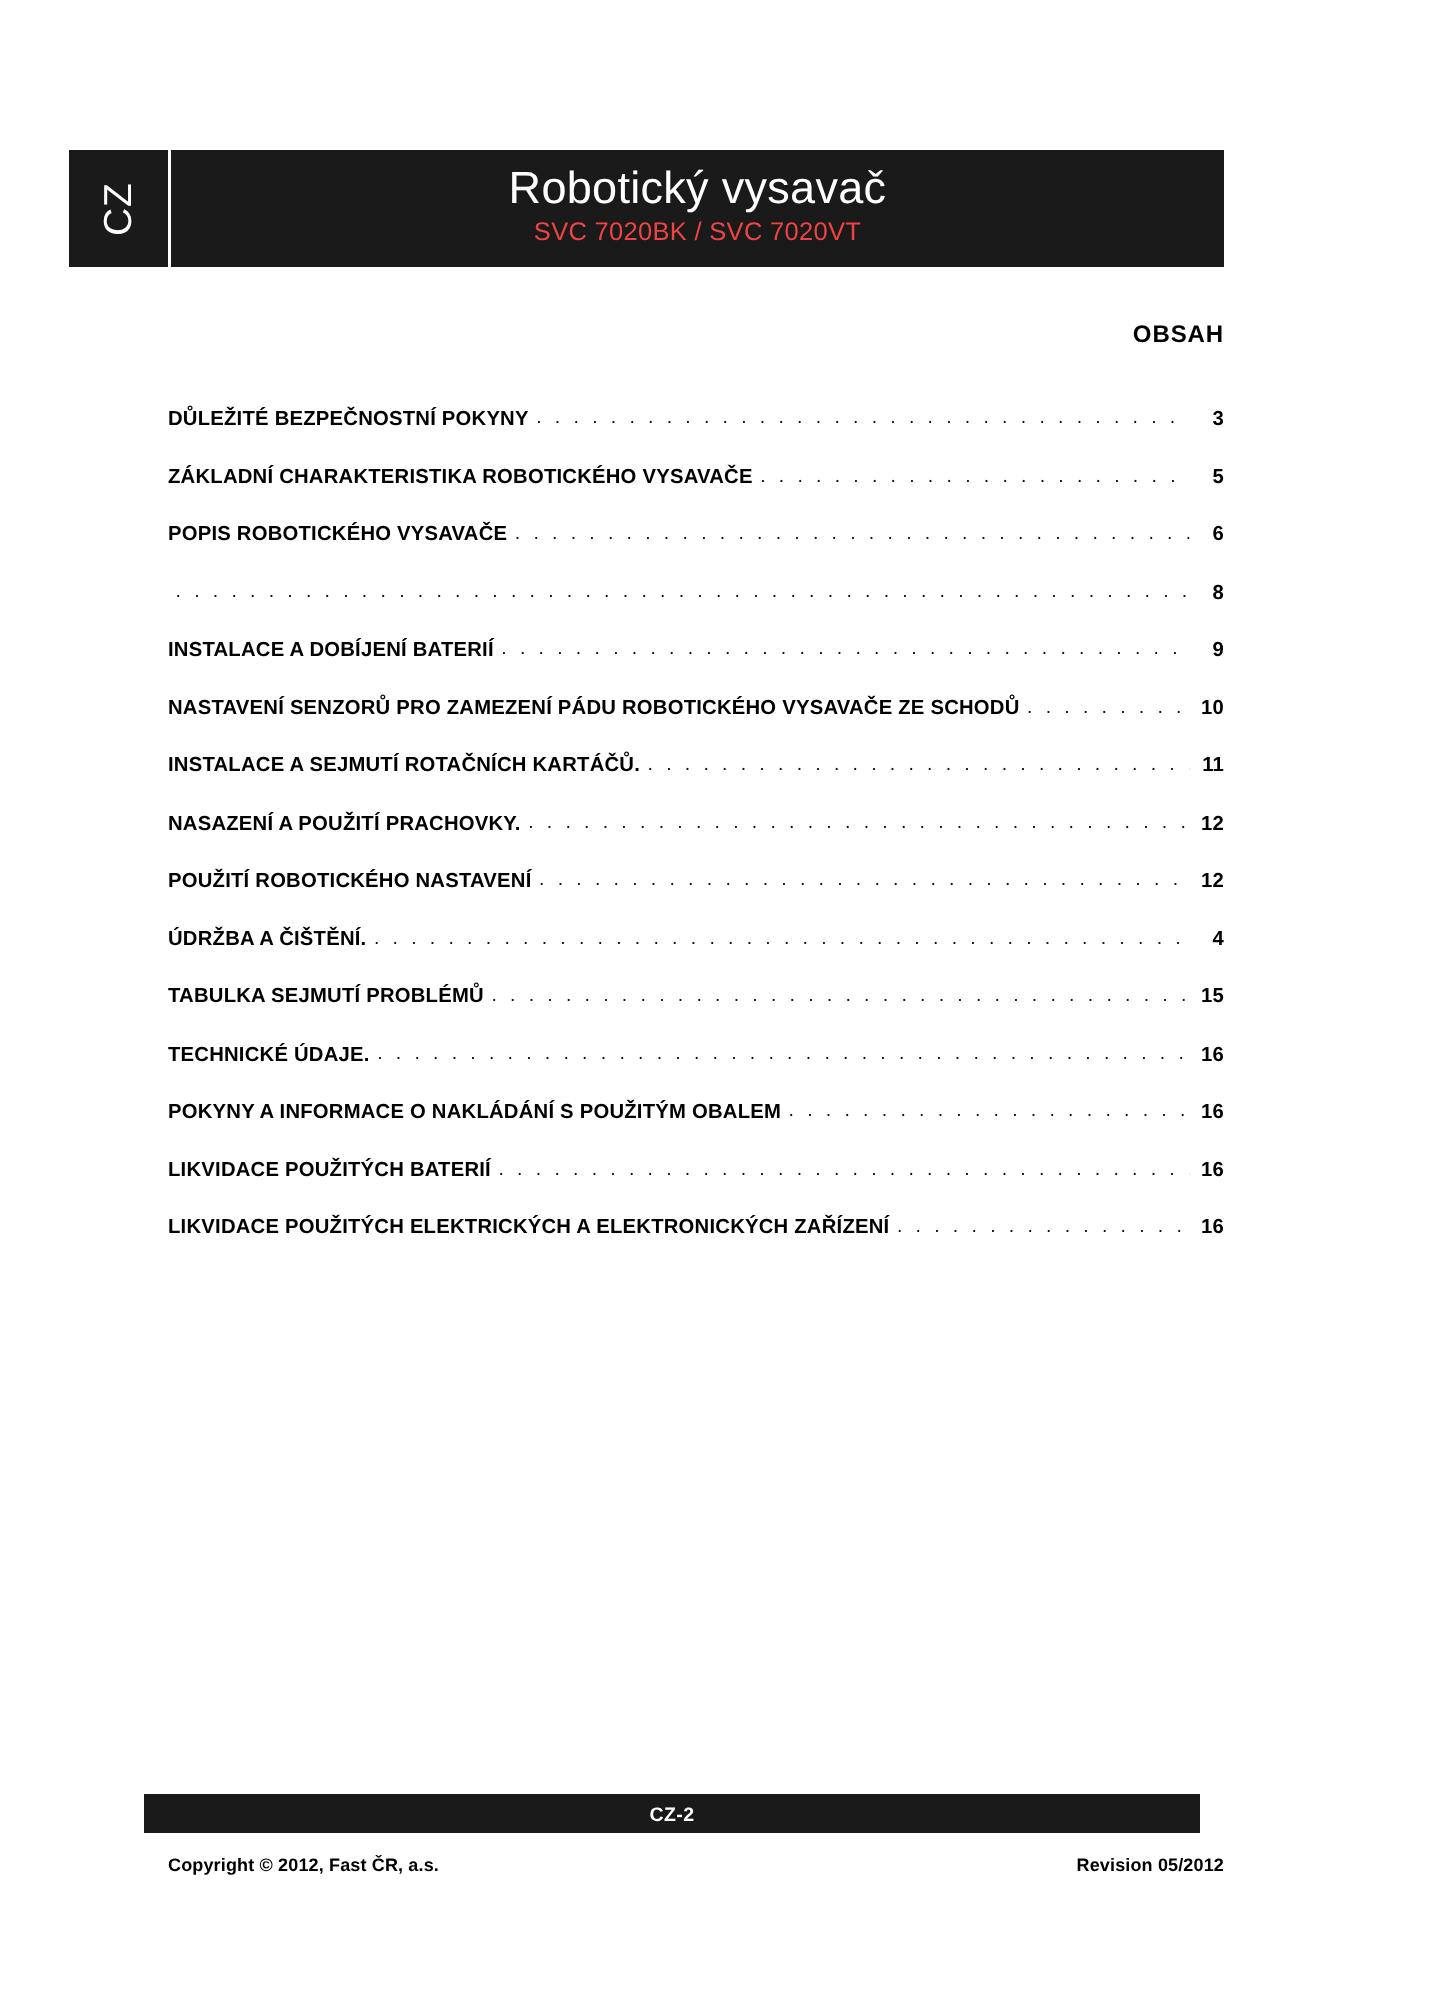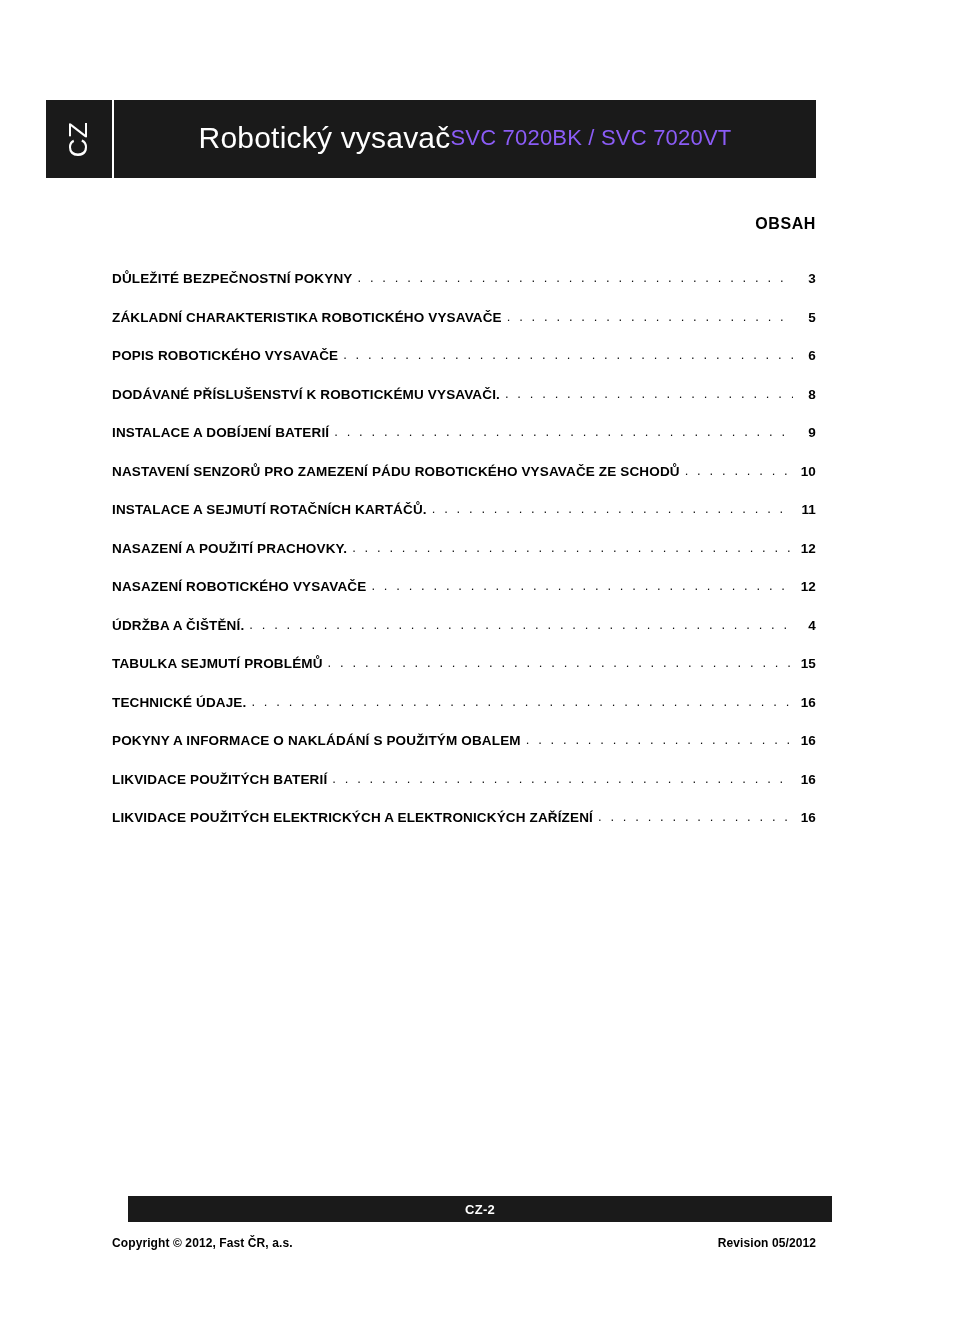--- a/index.html
+++ b/index.html
@@ -45,35 +45,35 @@
     font-size: 26px;
     font-weight: 400;
     letter-spacing: 0.5px;
     transform: rotate(-90deg);
     white-space: nowrap;
   }
   .header-main {
     flex: 1;
     background: #1a1a1a;
     display: flex;
-    flex-direction: row;
+    flex-direction: column;
     align-items: center;
     justify-content: center;
     padding-bottom: 4px;
   }
   .header-title {
     color: #ffffff;
     font-size: 30px;
     font-weight: 400;
     line-height: 1.1;
     letter-spacing: 0.2px;
   }
   .header-sub {
-    color: #8b5cf6;
-    font-size: 22px;
+    color: #ef4444;
+    font-size: 17px;
     font-weight: 300;
     line-height: 1.2;
     margin-top: 3px;
     letter-spacing: 0.2px;
   }
 
   
   .content {
     position: absolute;
     left: 112px;
@@ -120,21 +120,21 @@
     flex: 0 0 auto;
     font-weight: 700;
     font-size: 13.5px;
     text-align: right;
     min-width: 18px;
   }
 
   
   .footer-bar {
     position: absolute;
-    left: 128px;
+    left: 96px;
     top: 1196px;
     width: 704px;
     height: 26px;
     background: #1a1a1a;
     color: #ffffff;
     font-size: 13px;
     font-weight: bold;
     display: flex;
     align-items: center;
     justify-content: center;
@@ -184,21 +184,20 @@
         <span class="toc-page">5</span>
       </li>
 
       <li class="toc-item">
         <span class="toc-label">POPIS ROBOTICKÉHO VYSAVAČE</span>
         <span class="toc-dots">. . . . . . . . . . . . . . . . . . . . . . . . . . . . . . . . . . . . . . . . . . . . . . . . . . . . . . . . . . . . . . . . . . . . . . . . . . . . . . . . . . . . . . . . . . . . . . . . . . . . . . . . . . . . . .</span>
         <span class="toc-page">6</span>
       </li>
 
       <li class="toc-item">
-        <span class="toc-label">DODÁVANÉ PŘÍSLUŠENSTVÍ K ROBOTICKÉMU VYSAVAČI.</span>
         <span class="toc-dots">. . . . . . . . . . . . . . . . . . . . . . . . . . . . . . . . . . . . . . . . . . . . . . . . . . . . . . . . . . . . . . . . . . . . . . . . . . . . . . . . . . . . . . . . . . . . . . . . . . . . . . . . . . . . . .</span>
         <span class="toc-page">8</span>
       </li>
 
       <li class="toc-item">
         <span class="toc-label">INSTALACE A DOBÍJENÍ BATERIÍ</span>
         <span class="toc-dots">. . . . . . . . . . . . . . . . . . . . . . . . . . . . . . . . . . . . . . . . . . . . . . . . . . . . . . . . . . . . . . . . . . . . . . . . . . . . . . . . . . . . . . . . . . . . . . . . . . . . . . . . . . . . . .</span>
         <span class="toc-page">9</span>
       </li>
 
@@ -214,21 +213,21 @@
         <span class="toc-page">11</span>
       </li>
 
       <li class="toc-item">
         <span class="toc-label">NASAZENÍ A POUŽITÍ PRACHOVKY.</span>
         <span class="toc-dots">. . . . . . . . . . . . . . . . . . . . . . . . . . . . . . . . . . . . . . . . . . . . . . . . . . . . . . . . . . . . . . . . . . . . . . . . . . . . . . . . . . . . . . . . . . . . . . . . . . . . . . . . . . . . . .</span>
         <span class="toc-page">12</span>
       </li>
 
       <li class="toc-item">
-        <span class="toc-label">NASAZENÍ ROBOTICKÉHO VYSAVAČE</span>
+        <span class="toc-label">POUŽITÍ ROBOTICKÉHO NASTAVENÍ</span>
         <span class="toc-dots">. . . . . . . . . . . . . . . . . . . . . . . . . . . . . . . . . . . . . . . . . . . . . . . . . . . . . . . . . . . . . . . . . . . . . . . . . . . . . . . . . . . . . . . . . . . . . . . . . . . . . . . . . . . . . .</span>
         <span class="toc-page">12</span>
       </li>
 
       <li class="toc-item">
         <span class="toc-label">ÚDRŽBA A ČIŠTĚNÍ.</span>
         <span class="toc-dots">. . . . . . . . . . . . . . . . . . . . . . . . . . . . . . . . . . . . . . . . . . . . . . . . . . . . . . . . . . . . . . . . . . . . . . . . . . . . . . . . . . . . . . . . . . . . . . . . . . . . . . . . . . . . . .</span>
         <span class="toc-page">4</span>
       </li>
 

